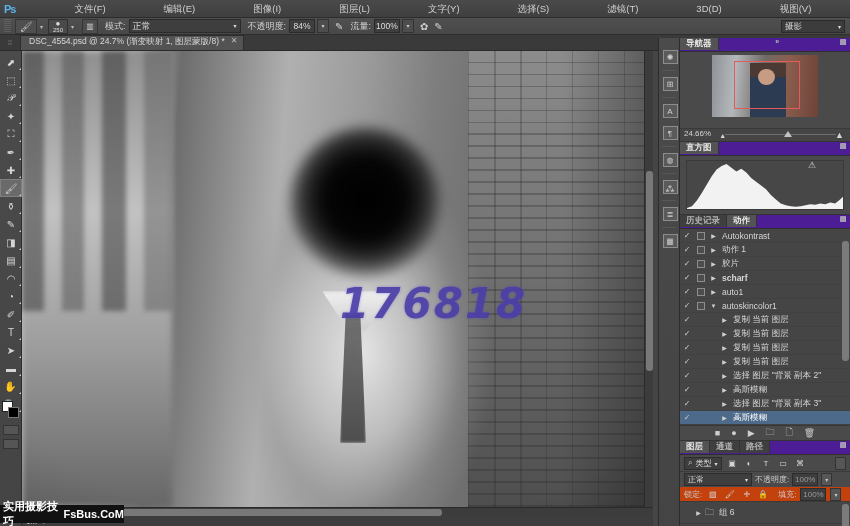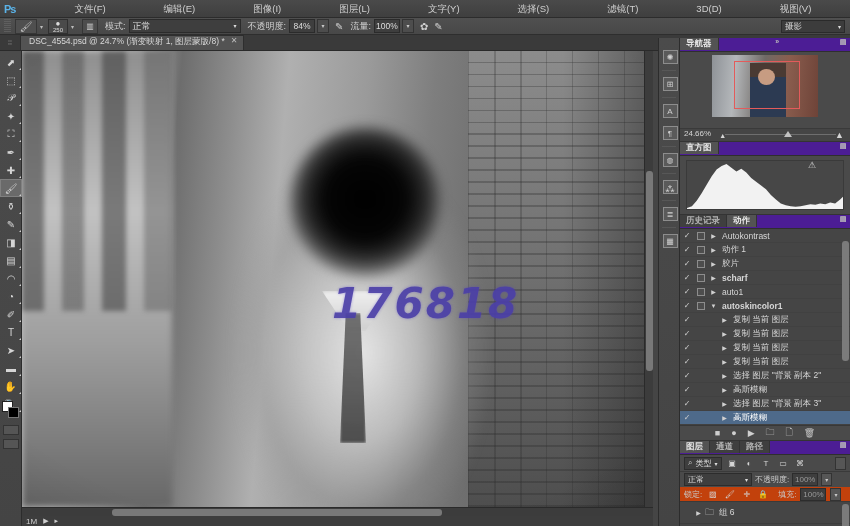--- a/index.html
+++ b/index.html
@@ -117,21 +117,21 @@
   .ph-tie { position:absolute; left:318px; top:262px; width:26px; height:130px;
     background:linear-gradient(180deg,#5e5e5e,#3a3a3a);
     clip-path:polygon(22% 0,78% 0,100% 100%,0 100%); filter:blur(1.4px); opacity:.85; }
   .ph-collar { position:absolute; left:300px; top:240px; width:70px; height:40px;
     background:linear-gradient(180deg,#efefef,#cfcfcf); filter:blur(2px);
     clip-path:polygon(0 0,100% 0,62% 100%,38% 100%); }
   .ph-vign { position:absolute; inset:0;
     background:radial-gradient(ellipse 118% 110% at 50% 45%,
       rgba(0,0,0,0) 55%, rgba(0,0,0,.30) 100%); }
 
-  .canvas-number { position:absolute; left:310px; top:228px; font-size:42px;
+  .canvas-number { position:absolute; left:318px; top:228px; font-size:42px;
     font-style:italic; font-weight:bold; letter-spacing:2px; color:#4b3fa8;
     text-shadow:0 0 3px rgba(80,60,200,.5); font-family:"DejaVu Sans", sans-serif;
     opacity:.92; }
 
   .canvas-vsb { position:absolute; right:0; top:0; width:9px; height:456px;
     background:#3c3c3c; border-left:1px solid #2a2a2a; }
   .canvas-vsb .thumb { position:absolute; left:1px; top:120px; width:7px; height:200px;
     background:#787878; border-radius:3px; }
   .canvas-hsb { position:absolute; left:22px; top:507px; width:631px; height:9px;
     background:#3c3c3c; border-top:1px solid #2a2a2a; }
@@ -357,20 +357,24 @@
     </div>
   </div>
   <div class="canvas-hsb">
     <div class="thumb"></div>
   </div>
   <div class="statusbar">
     <span>1M</span>
     <span class="status-play">▶</span>
     <span class="status-play">▸</span>
   </div>
+  <div class="fs-wm">
+    <span>实用摄影技巧</span>
+    <span class="dom">FsBus.CoM</span>
+  </div>
 
   <div class="icondock">
     <div style="height:8px;"></div>
     <div class="dockbtn">
         <span class="box">✺</span>
       </div>
     <div class="docksep"></div>
     <div class="dockbtn">
         <span class="box">⊞</span>
       </div>
@@ -487,21 +491,21 @@
             </span>
             <span class="act-tri" style="margin-left: 0px;">▶</span>
             <span style="padding-left: 2px;">auto1</span>
           </div>
           <div class="act-row">
             <span class="act-check">✓</span>
             <span class="act-box">
               <i></i>
             </span>
             <span class="act-tri" style="margin-left: 0px;">▼</span>
-            <span style="padding-left: 2px; font-weight: bold;">autoskincolor1</span>
+            <span style="padding-left: 2px;">autoskincolor1</span>
           </div>
           <div class="act-row">
             <span class="act-check">✓</span>
             <span class="act-box"></span>
             <span class="act-tri" style="margin-left: 11px;">▶</span>
             <span style="padding-left: 2px;">复制 当前 图层</span>
           </div>
           <div class="act-row">
             <span class="act-check">✓</span>
             <span class="act-box"></span>

